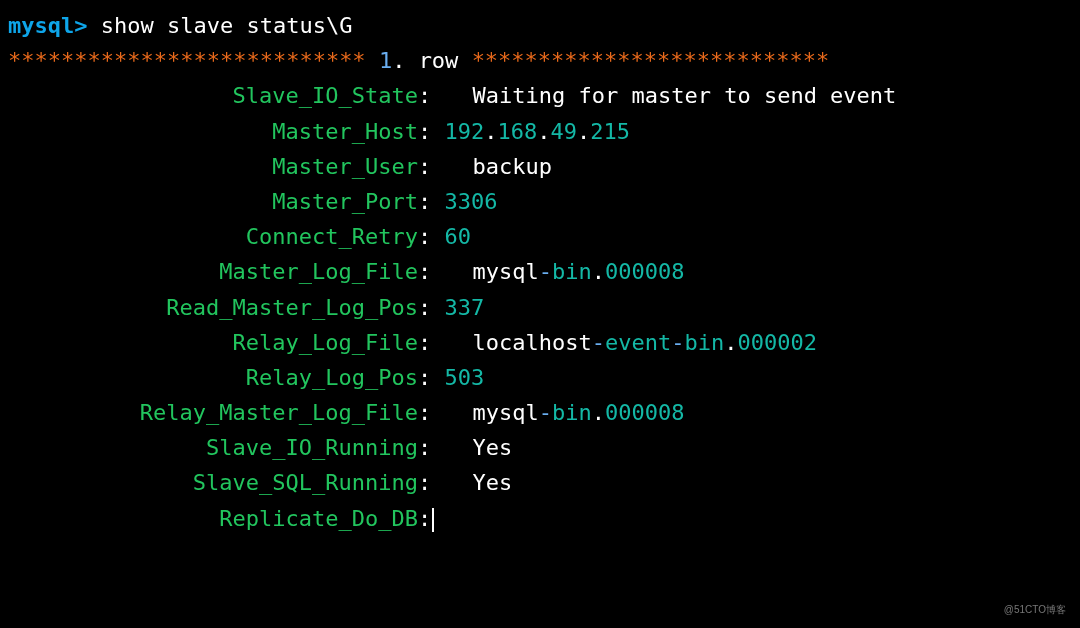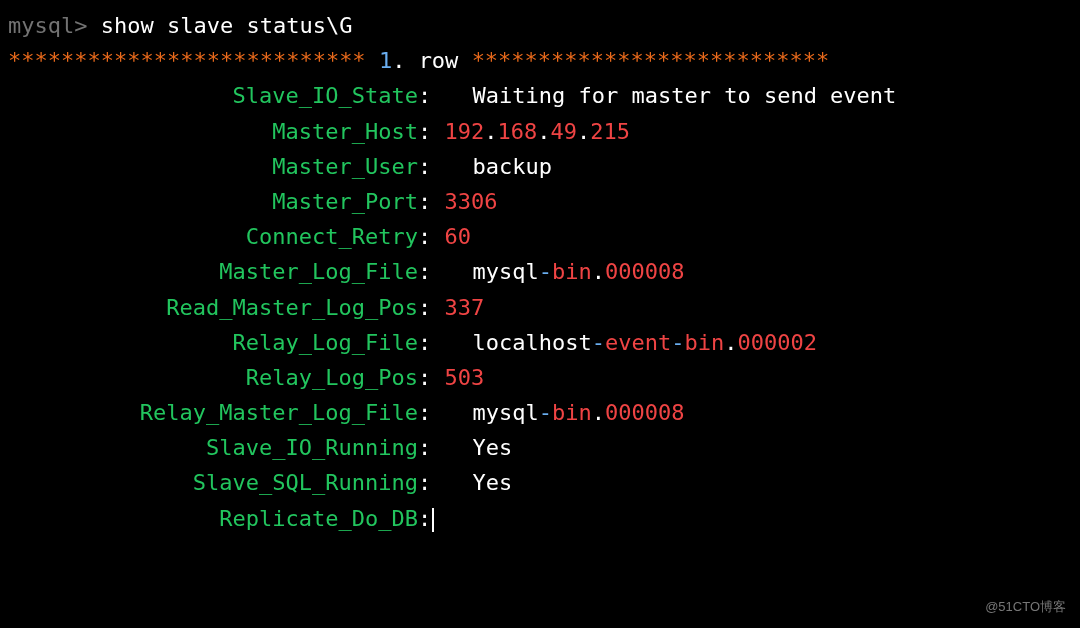--- a/index.html
+++ b/index.html
@@ -11,45 +11,45 @@
       line-height: 1.6;
       color: #fff;
       width: 1064px;
       height: 612px;
       overflow: hidden;
       position: relative;
     }
     .prompt-line {
       white-space: pre;
     }
-    .prompt { color: #737373; font-weight: normal; }
+    .prompt { color: #0ea5e9; font-weight: bold; }
     .command { color: #fff; }
     .row-header { white-space: pre; }
     .stars { color: #e8691b; }
     .rownum { color: #6aaef0; }
     .rowlabel { color: #fff; }
     .kv { white-space: pre; }
     .key { color: #22c55e; display: inline-block; text-align: right; width: 410px; }
     .colon { color: #fff; }
     .val-white { color: #fff; margin-left: 28px; }
-    .val-blue { color: #ef4444; }
+    .val-blue { color: #14b8a6; }
     .val-dot { color: #fff; }
     .val-dash { color: #6aaef0; }
     .cursor {
       display: inline-block;
       width: 2px; height: 24px;
       background: #fff;
       vertical-align: middle;
       margin-left: 1px;
     }
     .watermark {
       position: absolute;
       bottom: 10px; right: 14px;
       color: #777;
-      font-size: 13px;
+      font-size: 10px;
       font-family: sans-serif;
     }
   </style>
 </head>
 <body>
 
 <div class="prompt-line"><span class="prompt">mysql&gt;</span> <span class="command">show slave status\G</span></div>
 
 <div class="row-header"><span class="stars">***************************</span> <span class="rownum">1</span><span class="rowlabel">.</span> <span class="rowlabel">row</span> <span class="stars">***************************</span></div>
 

